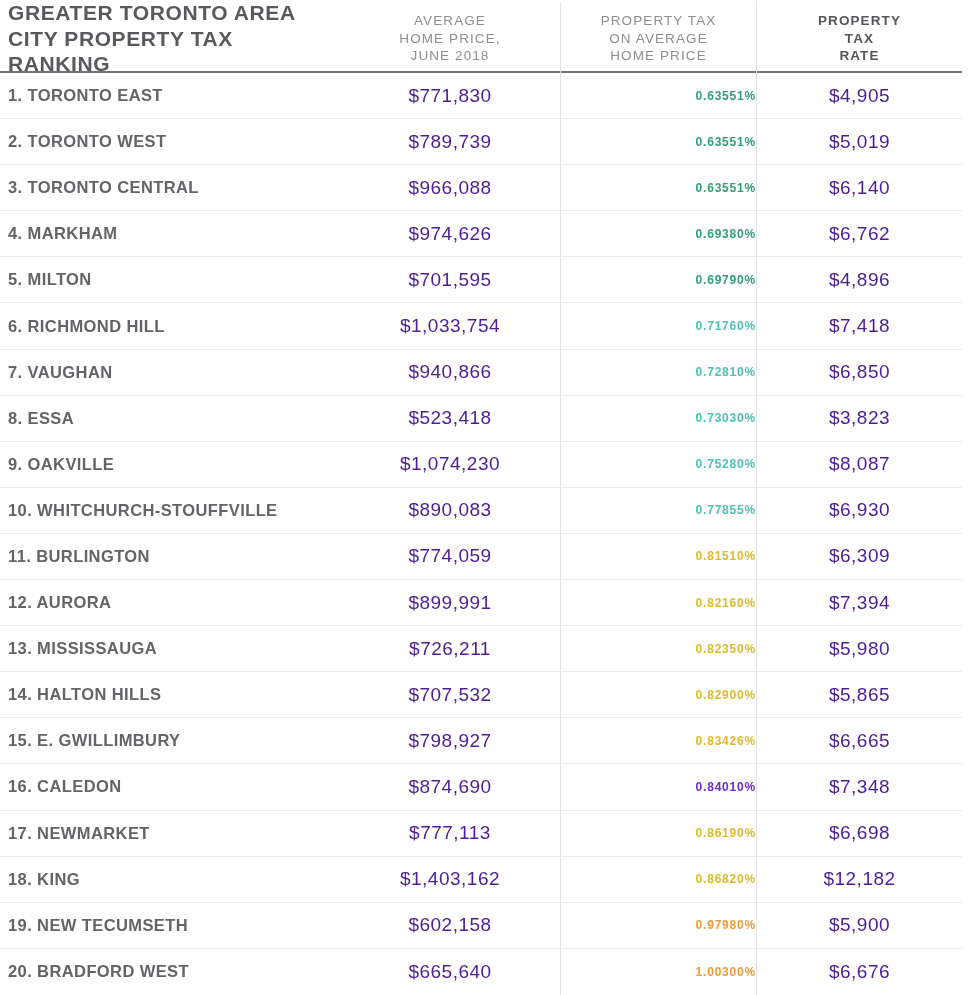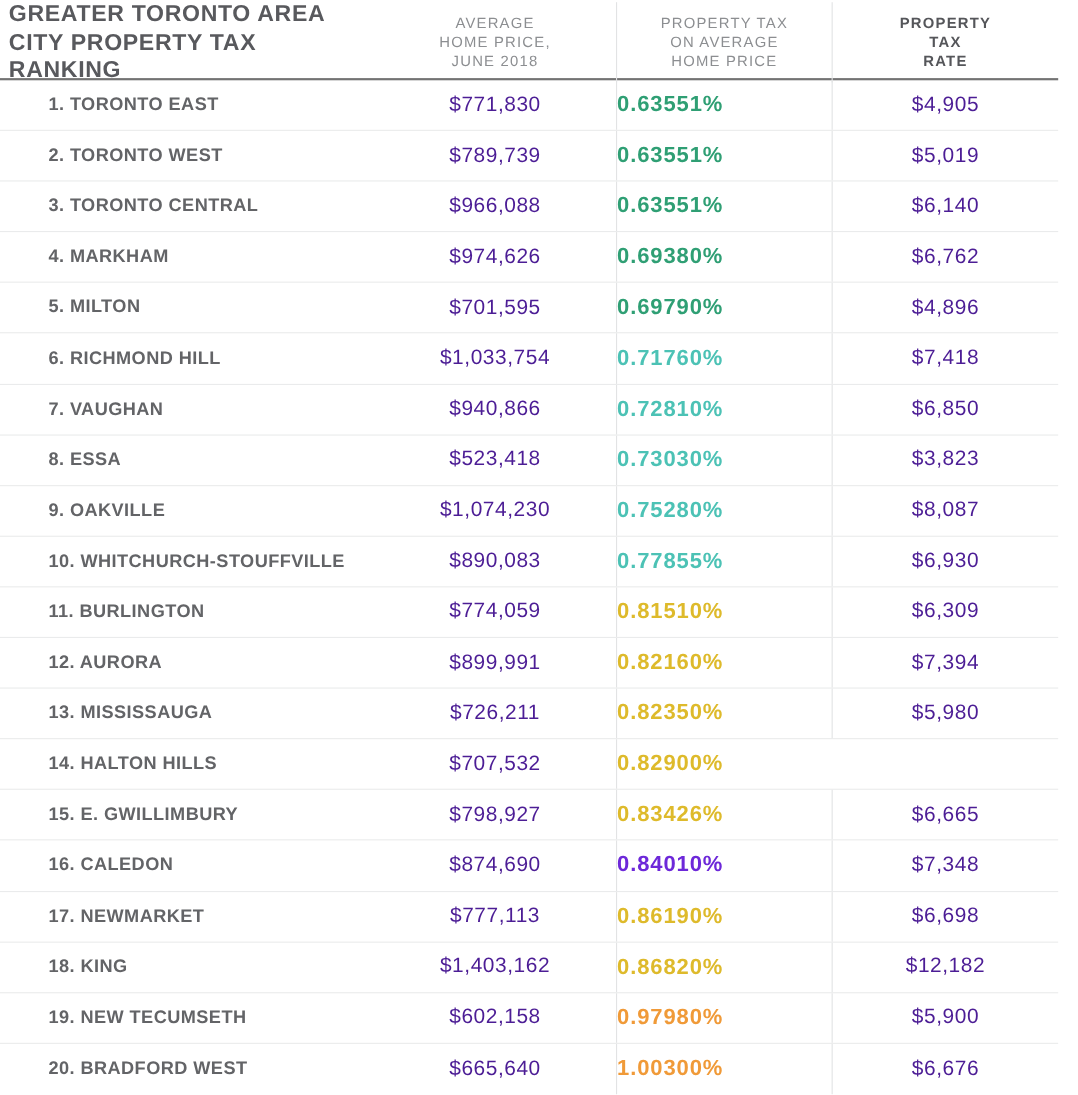--- a/index.html
+++ b/index.html
@@ -50,33 +50,32 @@
     height:46.1px;
     border-bottom:1px solid #eaebec;
   }
   .row:last-child{border-bottom:none;}
   .city{
     color:#636467;
     font-size:16.5px;
     font-weight:bold;
     letter-spacing:0.4px;
     padding-left:8px;
-    margin-left:36px;
   }
   .num{
     color:#4c1d95;
     font-size:19px;
     letter-spacing:0.5px;
     text-align:center;
   }
   .rate{
     font-weight:bold;
-    font-size:20px;
+    font-size:12px;
     letter-spacing:0.8px;
-    text-align:left;
+    text-align:right;
     width:100%;
   }
   .cell-center{width:100%;text-align:center;}
 </style>
 </head>
 <body>
 
 <div class="table">
 
   <div class="grid-row head">
@@ -240,20 +239,23 @@
       <div class="num cell-center">$5,980</div>
     </div>
   </div>
 
   <div class="grid-row row">
     <div class="city">14. HALTON HILLS</div>
     <div class="num">$707,532</div>
     <div class="v1">
       <div class="rate" style="color: rgb(222, 186, 43);">0.82900%</div>
     </div>
+    <div class="v1">
+      <div class="num cell-center">$5,865</div>
+    </div>
   </div>
 
   <div class="grid-row row">
     <div class="city">15. E. GWILLIMBURY</div>
     <div class="num">$798,927</div>
     <div class="v1">
       <div class="rate" style="color: rgb(222, 186, 43);">0.83426%</div>
     </div>
     <div class="v1">
       <div class="num cell-center">$6,665</div>

